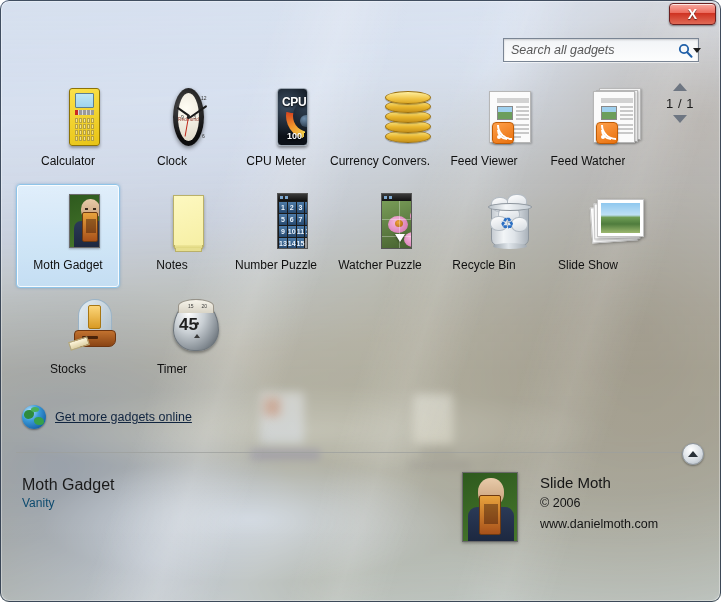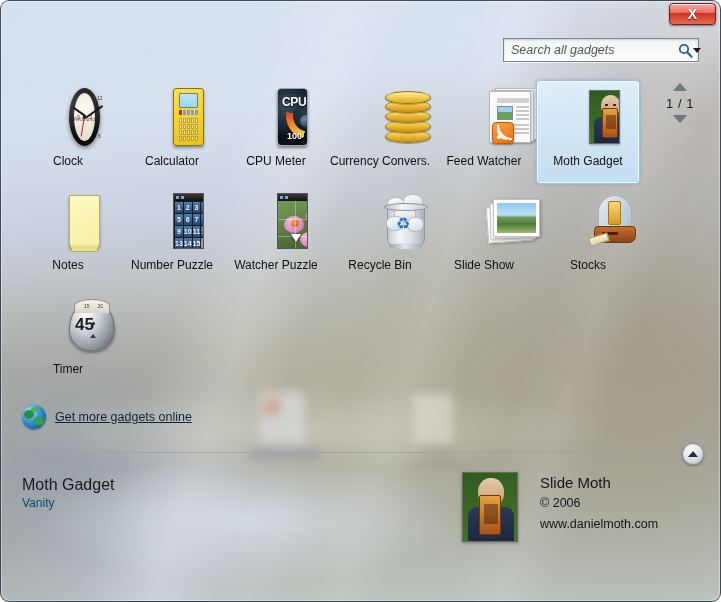--- a/index.html
+++ b/index.html
@@ -465,77 +465,77 @@
     <div id="pager-label">1 / 1</div>
     <div class="pager-arrow">
       <span class="tri-down"></span>
     </div>
   </div>
 
   <div id="gadget-grid">
 
     <div class="gadget-tile">
       <div class="tile-icon">
+        <div class="ic ic-calculator">
+          <div class="disp"></div>
+          <div class="rowr">
+              <i></i>
+              <i></i>
+              <i></i>
+              <i></i>
+              <i></i>
+            </div>
+          <div class="keys">
+              <b></b>
+              <b></b>
+              <b></b>
+              <b></b>
+              <b></b>
+              <b></b>
+              <b></b>
+              <b></b>
+              <b></b>
+              <b></b>
+            <b></b>
+              <b></b>
+              <b></b>
+              <b></b>
+              <b></b>
+              <b></b>
+              <b></b>
+              <b></b>
+              <b></b>
+              <b></b>
+            </div>
+        </div>
+      </div>
+      <div class="tile-label">Calculator</div>
+    </div>
+
+    <div class="gadget-tile">
+      <div class="tile-icon">
         <div class="ic ic-clock">
           <div class="face">
             <div class="num" style="left:23px;top:2px;">12</div>
             <div class="num" style="right:3px;top:21px;">3</div>
             <div class="num" style="left:24px;bottom:2px;">6</div>
             <div class="num" style="left:3px;top:21px;">9</div>
             <div class="brand">Redmond</div>
             <div class="hand hh"></div>
             <div class="hand mh"></div>
             <div class="hand sh"></div>
             <div class="pin"></div>
           </div>
         </div>
       </div>
       <div class="tile-label">Clock</div>
     </div>
 
     <div class="gadget-tile">
       <div class="tile-icon">
-        <div class="ic ic-calculator">
-          <div class="disp"></div>
-          <div class="rowr">
-              <i></i>
-              <i></i>
-              <i></i>
-              <i></i>
-              <i></i>
-            </div>
-          <div class="keys">
-              <b></b>
-              <b></b>
-              <b></b>
-              <b></b>
-              <b></b>
-              <b></b>
-              <b></b>
-              <b></b>
-              <b></b>
-              <b></b>
-            <b></b>
-              <b></b>
-              <b></b>
-              <b></b>
-              <b></b>
-              <b></b>
-              <b></b>
-              <b></b>
-              <b></b>
-              <b></b>
-            </div>
-        </div>
-      </div>
-      <div class="tile-label">Calculator</div>
-    </div>
-
-    <div class="gadget-tile">
-      <div class="tile-icon">
         <div class="ic ic-cpu">
           <div class="arc"></div>
           <div class="hole"></div>
           <div class="needle"></div>
           <div class="cap"></div>
           <div class="txt">CPU</div>
           <div class="hundred">100</div>
         </div>
       </div>
       <div class="tile-label">CPU Meter</div>
@@ -547,20 +547,44 @@
           <div class="coin c1"></div>
             <div class="coin c2"></div>
             <div class="coin c3"></div>
           <div class="coin c4"></div>
             <div class="coin c5"></div>
         </div>
       </div>
       <div class="tile-label">Currency Convers...</div>
     </div>
 
+    <div class="gadget-tile">
+      <div class="tile-icon">
+        <div class="ic ic-feed">
+          <div class="page p-main">
+            <div class="hd"></div>
+            <div class="ph"></div>
+            <div class="ln" style="left:26px;top:14px;width:13px;"></div>
+            <div class="ln" style="left:26px;top:18px;width:13px;"></div>
+            <div class="ln" style="left:26px;top:22px;width:13px;"></div>
+            <div class="ln" style="left:26px;top:26px;width:13px;"></div>
+            <div class="ln" style="left:7px;top:32px;width:32px;"></div>
+            <div class="ln" style="left:7px;top:36px;width:32px;"></div>
+            <div class="ln" style="left:7px;top:40px;width:32px;"></div>
+            <div class="ln" style="left:7px;top:44px;width:24px;"></div>
+          </div>
+          <div class="rss-badge">
+            <span class="dot"></span>
+              <span class="a1"></span>
+              <span class="a2"></span>
+          </div>
+        </div>
+      </div>
+      <div class="tile-label">Feed Viewer</div>
+    </div>
 
     <div class="gadget-tile">
       <div class="tile-icon">
         <div class="ic ic-feed">
           <div class="page p-b1"></div>
           <div class="page p-b2"></div>
           <div class="page p-main">
             <div class="hd"></div>
             <div class="ph"></div>
             <div class="ln" style="left:26px;top:14px;width:13px;"></div>

